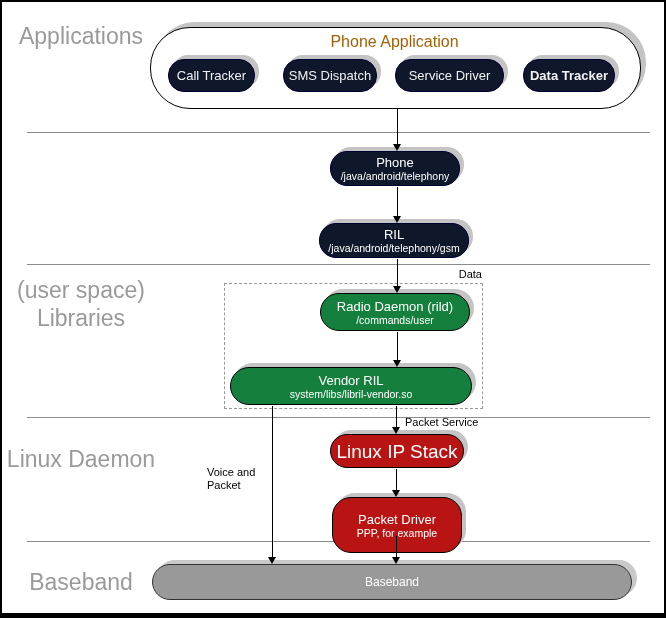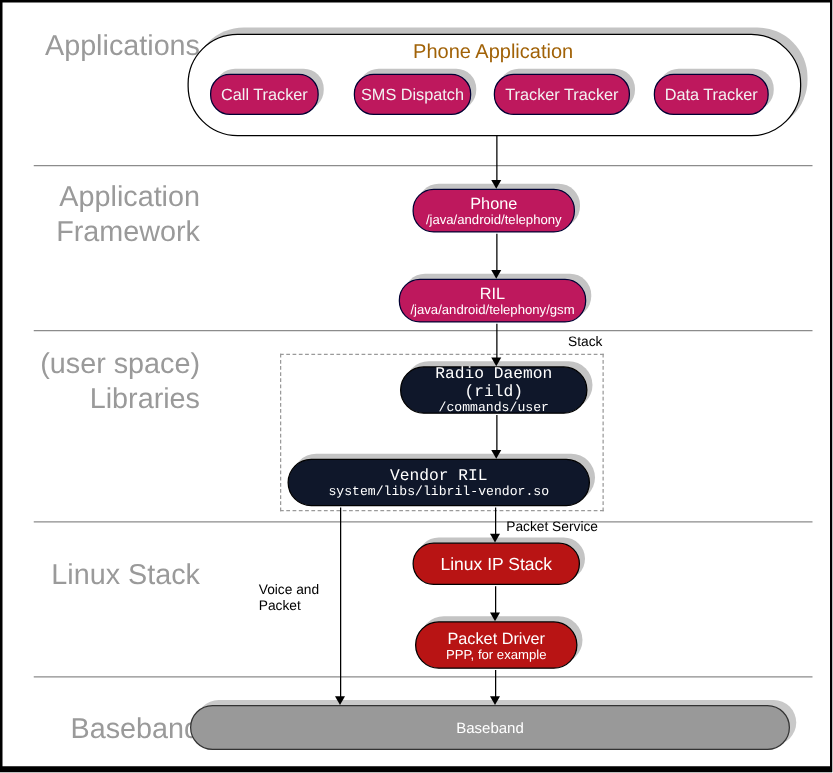--- a/index.html
+++ b/index.html
@@ -9,21 +9,21 @@
     box-sizing:border-box;
     border:2px solid #000;
     border-bottom:5px solid #000;
     background:#fff;
     font-family:"Liberation Sans", sans-serif;
     overflow:hidden;
   }
   
   .section-label{
     position:absolute;left:0;width:158px;
-    text-align:right;
+    text-align:center;
     color:#9a9a9a;
     font-size:23px;line-height:28px;
   }
   
   .divider{
     position:absolute;left:25px;width:623px;height:1px;
     background:#8c8c8c;
   }
   
   .group-box{
@@ -37,22 +37,22 @@
   }
   
   .node{
     position:absolute;
     display:flex;flex-direction:column;align-items:center;justify-content:center;
     color:#fff;text-align:center;
     box-sizing:border-box;
   }
   .node .t{font-size:13px;line-height:15px;}
   .node .s{font-size:10.5px;line-height:12px;}
-  .blue{background:#be185d;border:1.5px solid #000033;box-shadow:4px -4px 0 #c4c4c4;}
-  .green{background:#0f172a;border:1.5px solid #000;box-shadow:4px -4px 0 #c4c4c4;font-family:Liberation Mono, monospace;}
+  .blue{background:#0f172a;border:1.5px solid #000033;box-shadow:4px -4px 0 #c4c4c4;}
+  .green{background:#15803d;border:1.5px solid #000;box-shadow:4px -4px 0 #c4c4c4;}
   .red{background:#b81414;border:1.5px solid #000;box-shadow:4px -4px 0 #c4c4c4;}
   .gray{background:#999;border:1.5px solid #333;box-shadow:5px -4px 0 #c9c9c9;}
   .r17{border-radius:17px;}
   .r19{border-radius:19px;}
   .btn{
     position:absolute;top:57px;height:31px;
     display:flex;align-items:center;justify-content:center;
     font-size:13px;color:#f2f2f2;border-radius:16px;
   }
   
@@ -76,80 +76,76 @@
   }
 </style>
 </head>
 <body>
 
 <div id="canvas">
 
   <div class="section-label" style="top:20px;">
     <span>Applications</span>
   </div>
-  <div class="section-label" style="top:141px;">
-    <div>Application</div>
-    <div>Framework</div>
-  </div>
   <div class="section-label" style="top:274px;">
     <div>(user space)</div>
     <div>Libraries</div>
   </div>
   <div class="section-label" style="top:443px;">
-    <span>Linux Stack</span>
+    <span>Linux Daemon</span>
   </div>
   <div class="section-label" style="top:566px;">
     <span>Baseband</span>
   </div>
 
   <div class="divider" style="top:130px;"></div>
   <div class="divider" style="top:262px;"></div>
   <div class="divider" style="top:415px;"></div>
   <div class="divider" style="top:539px;"></div>
 
   <div class="group-box"></div>
   <div class="group-title">Phone Application</div>
   <div class="btn blue" style="left:166px;width:85px;">
     <span>Call Tracker</span>
   </div>
   <div class="btn blue" style="left:281px;width:92px;text-align:right;">
     <span>SMS Dispatch</span>
   </div>
   <div class="btn blue" style="left:393px;width:107px;">
-    <span>Tracker Tracker</span>
+    <span>Service Driver</span>
   </div>
-  <div class="btn blue" style="left:521px;width:90px;">
+  <div class="btn blue" style="left:521px;width:90px;font-weight:bold;">
     <span>Data Tracker</span>
   </div>
 
   <div class="node blue r17" style="left:317px;top:221px;width:150px;height:35px;">
     <div class="t">RIL</div>
     <div class="s">/java/android/telephony/gsm</div>
   </div>
   <div class="node blue r17" style="left:328px;top:149px;width:130px;height:35px;">
     <div class="t">Phone</div>
     <div class="s">/java/android/telephony</div>
   </div>
 
   <div class="dashed-box"></div>
-  <div class="note" style="left:440px;top:266px;width:40px;text-align:right;">Stack</div>
+  <div class="note" style="left:440px;top:266px;width:40px;text-align:right;">Data</div>
 
   <div class="node green r19" style="left:318px;top:291px;width:150px;height:38px;">
     <div class="t">Radio Daemon (rild)</div>
     <div class="s">/commands/user</div>
   </div>
   <div class="node green r19" style="left:228px;top:365px;width:242px;height:38px;">
     <div class="t">Vendor RIL</div>
     <div class="s">system/libs/libril-vendor.so</div>
   </div>
 
   <div class="node red r17" style="left:328px;top:432px;width:134px;height:34px;">
-    <div class="t" style="font-size:14px;">Linux IP Stack</div>
+    <div class="t" style="font-size:19px;">Linux IP Stack</div>
   </div>
-  <div class="node red r19" style="left:330px;top:495px;width:130px;height:38px;">
+  <div class="node red r19" style="left:330px;top:495px;width:130px;height:56px;">
     <div class="t">Packet Driver</div>
     <div class="s">PPP, for example</div>
   </div>
 
   <div class="node gray" style="left:150px;top:562px;width:480px;height:36px;border-radius:18px;">
     <div class="t" style="font-size:12px;">Baseband</div>
   </div>
 
   <div class="note" style="left:403px;top:414px;">Packet Service</div>
   <div class="note" style="left:205px;top:464px;width:70px;text-align:left;">

